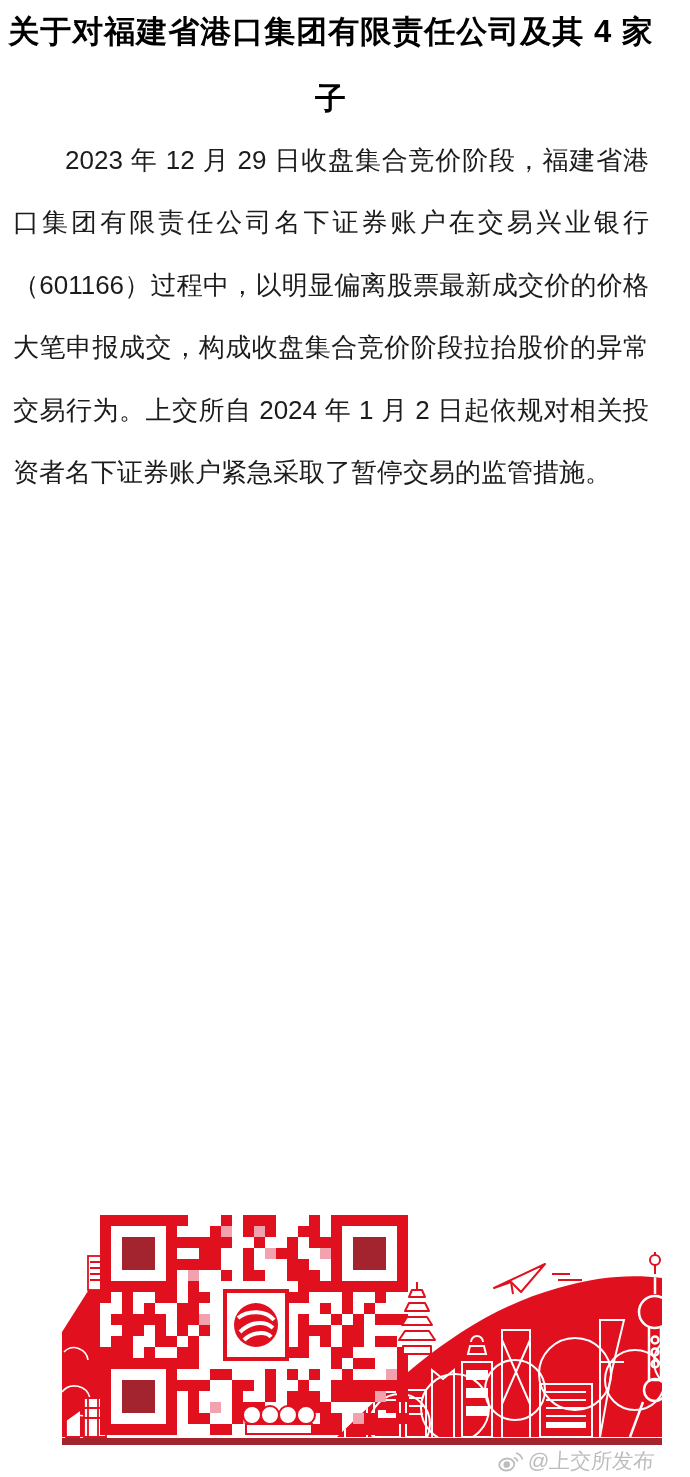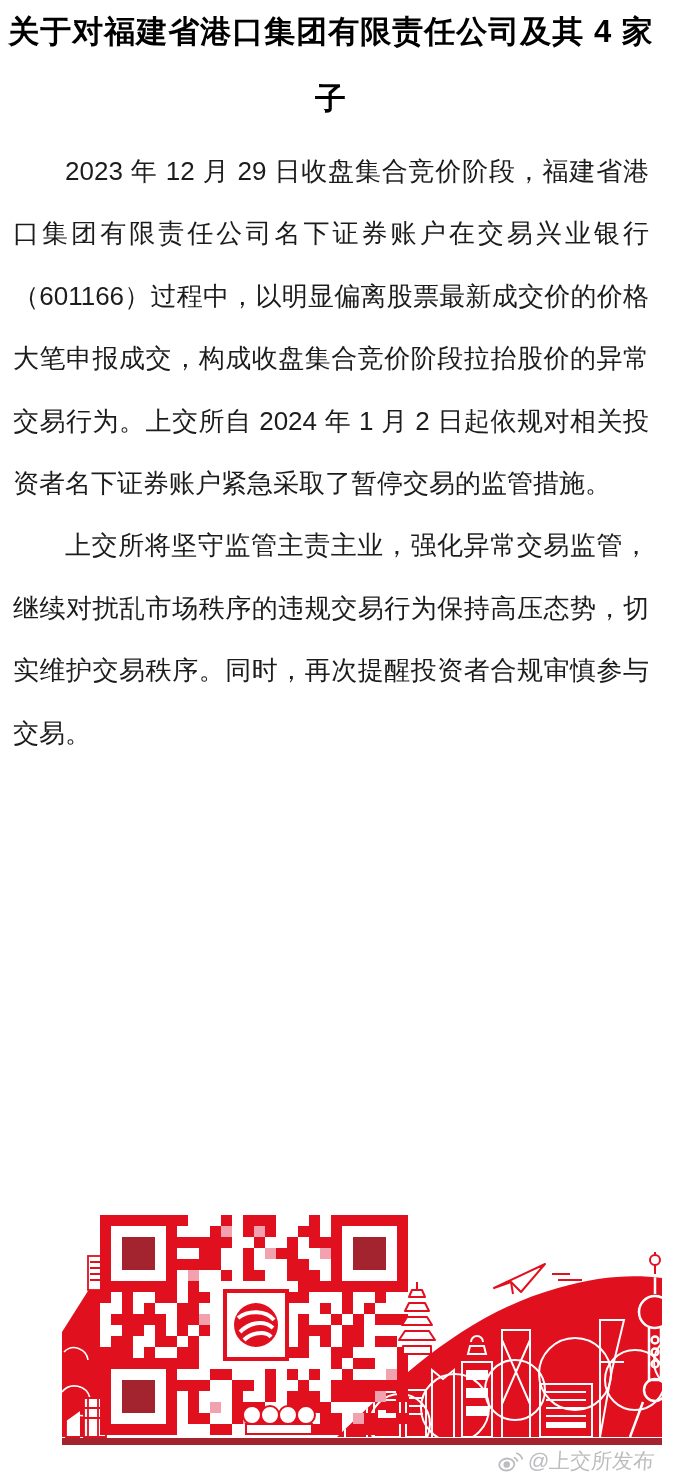--- a/index.html
+++ b/index.html
@@ -22,21 +22,21 @@
     position:absolute;top:-2px;left:6px;right:6px;
     margin:0;
     font-size:31px;font-weight:bold;
     line-height:67px;
     text-align:center;
     letter-spacing:1px;
     color:#000;
   }
   .title span{display:block;}
   .body-text{
-    position:absolute;top:140px;left:13px;right:13px;
+    position:absolute;top:129px;left:13px;right:13px;
     font-size:26px;
     line-height:62.4px;
     text-align:justify;
     text-justify:inter-ideograph;
   }
   .body-text p{margin:0;text-indent:2em;}
   .footer-art{
     position:absolute;left:0;top:1212px;width:690px;height:233px;
   }
   .watermark{
@@ -52,21 +52,20 @@
 <body>
 
 <div class="page">
 
   <h1 class="title">
     <span>关于对福建省港口集团有限责任公司及其 4 家子</span>
   </h1>
 
   <div class="body-text">
     <p>2023 年 12 月 29 日收盘集合竞价阶段，福建省港口集团有限责任公司名下证券账户在交易兴业银行（601166）过程中，以明显偏离股票最新成交价的价格大笔申报成交，构成收盘集合竞价阶段拉抬股价的异常交易行为。上交所自 2024 年 1 月 2 日起依规对相关投资者名下证券账户紧急采取了暂停交易的监管措施。</p>
-    <p>上交所将坚守监管主责主业，强化异常交易监管，继续对扰乱市场秩序的违规交易行为保持高压态势，切实维护交易秩序。同时，再次提醒投资者合规审慎参与交易。</p>
   </div>
 
   <div class="footer-art">
     <svg width="690" height="233" viewBox="0 0 690 233">
       <defs>
         <clipPath id="hillclip">
           <path d="M337,225 C400,165 465,102 558,76 C610,61 652,61 690,72 L690,225 Z"></path>
         </clipPath>
       </defs>
 

